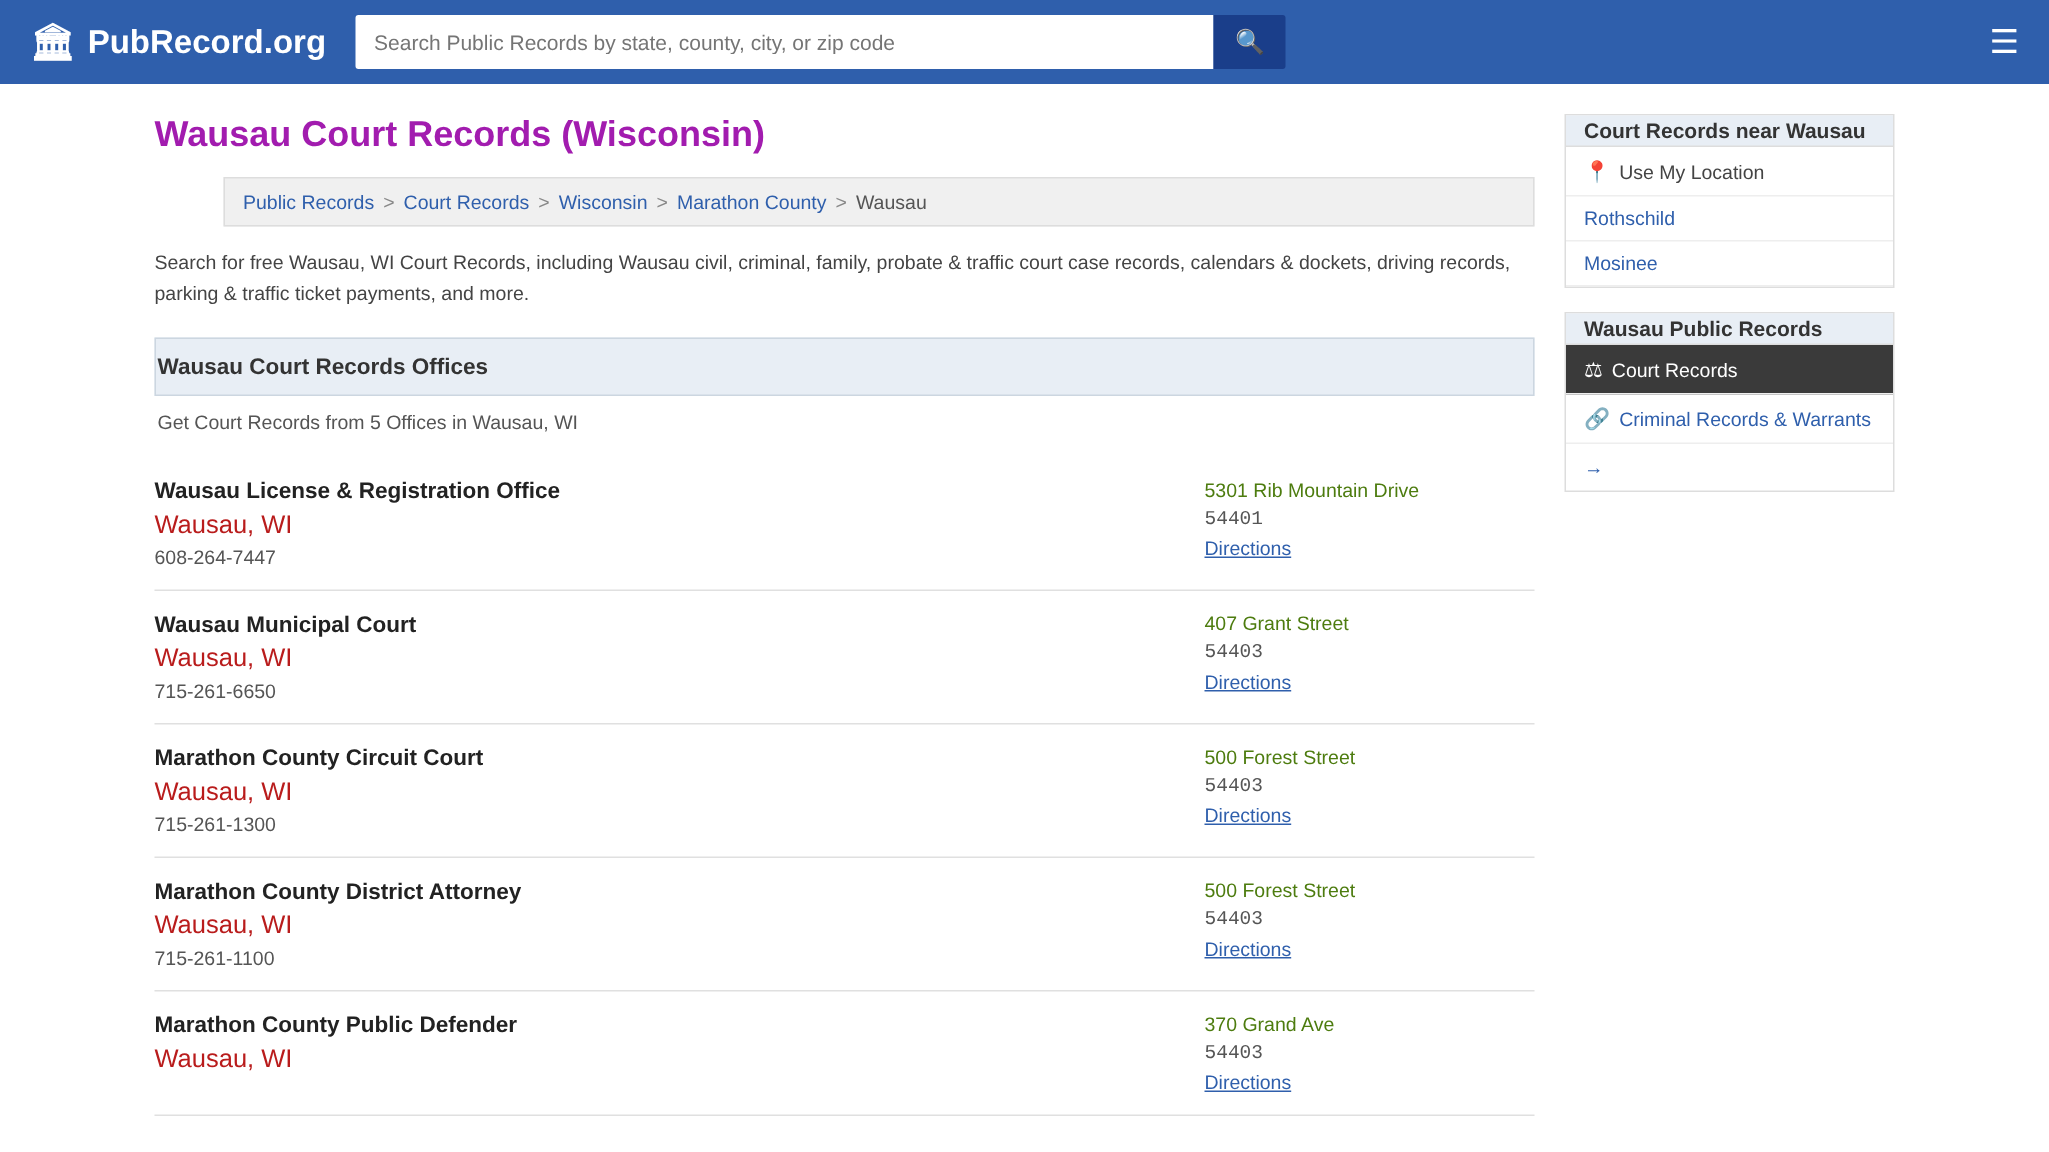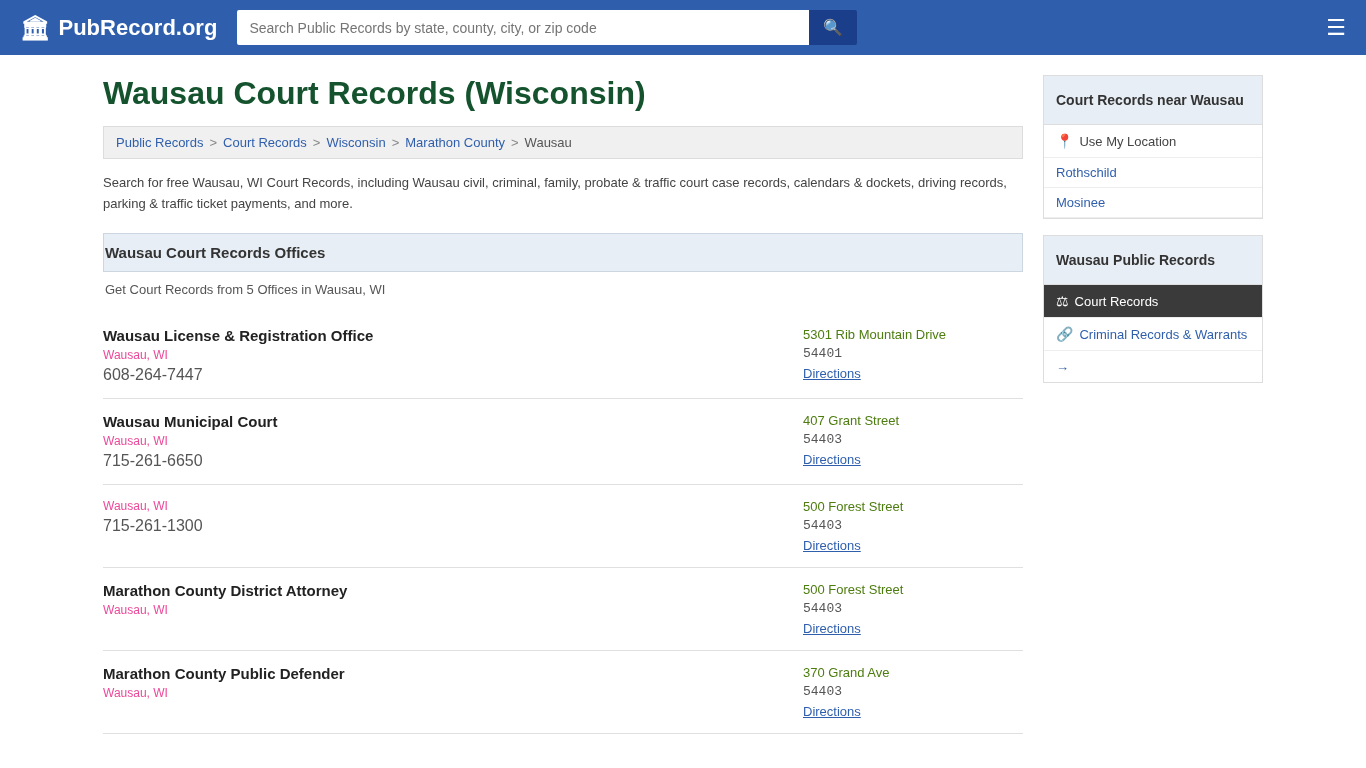--- a/index.html
+++ b/index.html
@@ -63,38 +63,39 @@
       padding: 20px 20px;
       display: flex;
       gap: 20px;
     }
 
     .content-area {
       flex: 1;
     }
 
     .page-title {
-      font-size: 32px;
-      font-weight: bold;
-      color: #14532d;
+      font-size: 24px;
+      font-weight: bold;
+      color: #a21caf;
       margin-bottom: 14px;
     }
 
     
     .breadcrumb {
       background: #f0f0f0;
       padding: 8px 12px;
       font-size: 13px;
       color: #555;
       display: flex;
       align-items: center;
       flex-wrap: wrap;
       gap: 4px;
       margin-bottom: 14px;
       border: 1px solid #ddd;
+      margin-left: 46px;
     }
     .breadcrumb a {
       color: #2f5fac;
       text-decoration: none;
     }
     .breadcrumb .sep { color: #888; margin: 0 2px; }
 
     .description {
       font-size: 13px;
       color: #444;
@@ -131,26 +132,26 @@
     .office-left { flex: 1; }
     .office-right { text-align: left; min-width: 220px; }
 
     .office-name {
       font-weight: bold;
       font-size: 15px;
       color: #222;
       margin-bottom: 4px;
     }
     .office-city {
-      font-size: 12px;
-      color: #ec4899;
+      font-size: 17px;
+      color: #b91c1c;
       margin-bottom: 4px;
     }
     .office-phone {
-      font-size: 16px;
+      font-size: 13px;
       color: #555;
     }
     .office-address {
       font-size: 13px;
       color: #4d7c0f;
       margin-bottom: 4px;
     }
     .office-zip {
       font-size: 13px;
       color: #555;
@@ -169,21 +170,21 @@
       width: 220px;
       flex-shrink: 0;
     }
 
     .sidebar-section {
       border: 1px solid #ddd;
       margin-bottom: 16px;
     }
     .sidebar-section-title {
       background: #e8eef5;
-      padding: 16px 12px;
+      padding: 2px 12px;
       font-size: 14px;
       font-weight: bold;
       color: #333;
       border-bottom: 1px solid #ddd;
     }
 
     .sidebar-item {
       padding: 8px 12px;
       font-size: 13px;
       color: #2f5fac;
@@ -311,33 +312,35 @@
         <div class="office-phone">715-261-6650</div>
       </div>
       <div class="office-right">
         <div class="office-address">407 Grant Street</div>
         <div class="office-zip">54403</div>
         <a class="directions-link">Directions</a>
       </div>
     </div>
         <div class="office-entry">
       <div class="office-left">
+        <div class="office-name">Marathon County Circuit Court</div>
         <div class="office-city">Wausau, WI</div>
         <div class="office-phone">715-261-1300</div>
       </div>
       <div class="office-right">
         <div class="office-address">500 Forest Street</div>
         <div class="office-zip">54403</div>
         <a class="directions-link">Directions</a>
       </div>
     </div>
         <div class="office-entry">
       <div class="office-left">
         <div class="office-name">Marathon County District Attorney</div>
         <div class="office-city">Wausau, WI</div>
+        <div class="office-phone">715-261-1100</div>
       </div>
       <div class="office-right">
         <div class="office-address">500 Forest Street</div>
         <div class="office-zip">54403</div>
         <a class="directions-link">Directions</a>
       </div>
     </div>
         <div class="office-entry">
       <div class="office-left">
         <div class="office-name">Marathon County Public Defender</div>

